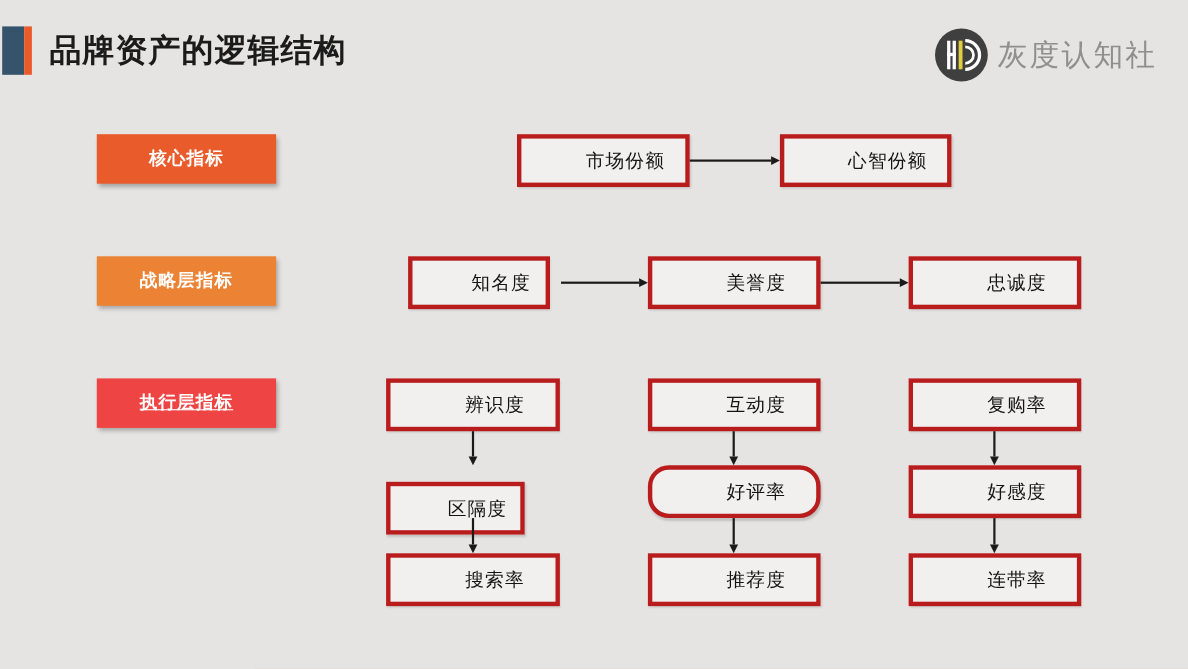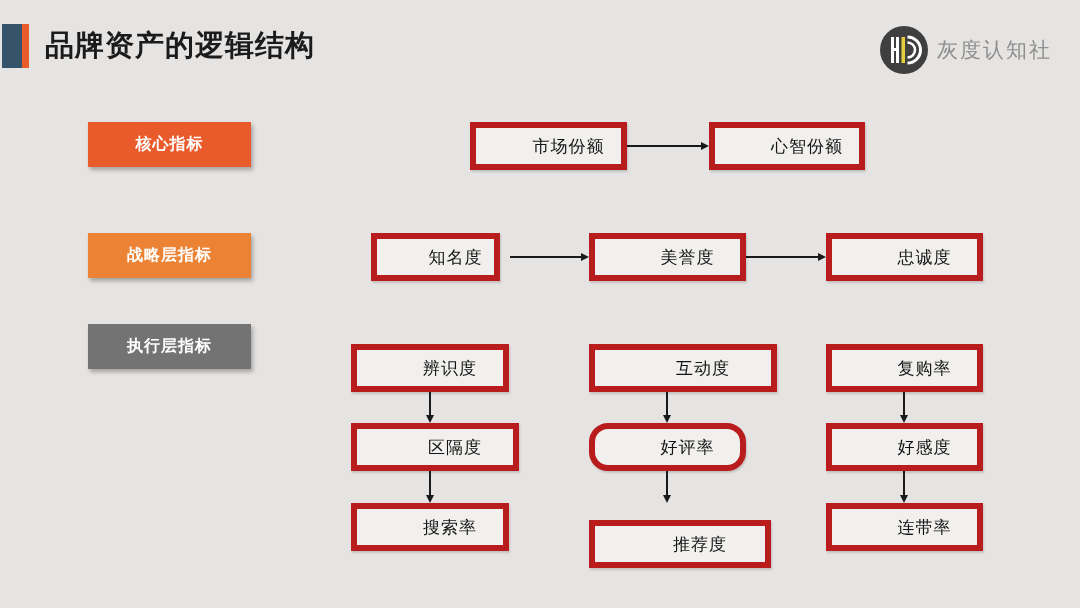--- a/index.html
+++ b/index.html
@@ -17,37 +17,37 @@
   
   .accent-navy   { position:absolute; left:2px;  top:24px; width:20px; height:44px; background:#35536b; }
   .accent-orange { position:absolute; left:22px; top:24px; width:7px;  height:44px; background:#ea5b2b; }
   .slide-title {
     position:absolute; left:45px; top:24px; height:44px;
     display:flex; align-items:center;
     font-size:29px; font-weight:600; letter-spacing:1px; color:#1b1b1b;
   }
   .logo { position:absolute; right:28px; top:24px; height:52px; display:flex; align-items:center; gap:8px; }
   .logo svg { display:block; }
-  .logo-text { font-size:21px; color:#8f8f8f; letter-spacing:2px; }
+  .logo-text { font-size:27px; color:#8f8f8f; letter-spacing:2px; }
 
   
   .tag {
     position:absolute; left:88px; width:163px; height:45px;
     display:flex; align-items:center; justify-content:center;
     color:#ffffff; font-size:16px; font-weight:bold; letter-spacing:1px;
     box-shadow:2px 3px 4px rgba(0,0,0,0.28);
   }
   .tag-core      { top:122px; background:#ea5b2b; }
   .tag-strategy  { top:233px; background:#eb8234; }
-  .tag-execution { top:324px; background:#737373; }
+  .tag-execution { top:344px; background:#ef4444;text-decoration:underline; }
 
   
   .node {
     position:absolute; height:48px;
-    background:#f1f0ee; border:6px solid #b91c1c;
+    background:#f1f0ee; border:4px solid #b91c1c;
     display:flex; align-items:center; justify-content:center;
     font-size:17px; color:#141414; letter-spacing:1px;
     box-shadow:1px 2px 2px rgba(0,0,0,0.15);
     padding-left:40px;
   }
 
   
   .arrow-h { position:absolute; height:2px; background:#1a1a1a; }
   .arrow-h::after {
     content:''; position:absolute; right:-8px; top:50%; transform:translateY(-50%);
@@ -89,28 +89,28 @@
   <div class="node" style="left:709px; top:122px; width:156px;">心智份额</div>
   <div class="arrow-h" style="left:627px; top:145px; width:74px;"></div>
 
   <div class="node" style="left:371px; top:233px; width:129px;">知名度</div>
   <div class="node" style="left:589px; top:233px; width:157px;">美誉度</div>
   <div class="node" style="left:826px; top:233px; width:157px;">忠诚度</div>
   <div class="arrow-h" style="left:510px; top:256px; width:71px;"></div>
   <div class="arrow-h" style="left:746px; top:256px; width:72px;"></div>
 
   <div class="node" style="left:351px; top:344px; width:158px;">辨识度</div>
-  <div class="node" style="left:351px; top:423px; width:168px;">区隔度</div>
+  <div class="node" style="left:351px; top:438px; width:126px;">区隔度</div>
   <div class="node" style="left:351px; top:503px; width:158px;">搜索率</div>
   <div class="arrow-v" style="left:429px; top:392px; height:23px;"></div>
   <div class="arrow-v" style="left:429px; top:471px; height:24px;"></div>
 
-  <div class="node" style="left:589px; top:344px; width:188px;">互动度</div>
+  <div class="node" style="left:589px; top:344px; width:157px;">互动度</div>
   <div class="node" style="left:589px; top:423px; width:157px;border-radius:19px;">好评率</div>
-  <div class="node" style="left:589px; top:520px; width:182px;">推荐度</div>
+  <div class="node" style="left:589px; top:503px; width:157px;">推荐度</div>
   <div class="arrow-v" style="left:666px; top:392px; height:23px;"></div>
   <div class="arrow-v" style="left:666px; top:471px; height:24px;"></div>
 
   <div class="node" style="left:826px; top:344px; width:157px;">复购率</div>
   <div class="node" style="left:826px; top:503px; width:157px;">连带率</div>
   <div class="node" style="left:826px; top:423px; width:157px;">好感度</div>
   <div class="arrow-v" style="left:903px; top:392px; height:23px;"></div>
   <div class="arrow-v" style="left:903px; top:471px; height:24px;"></div>
 
 </div>

